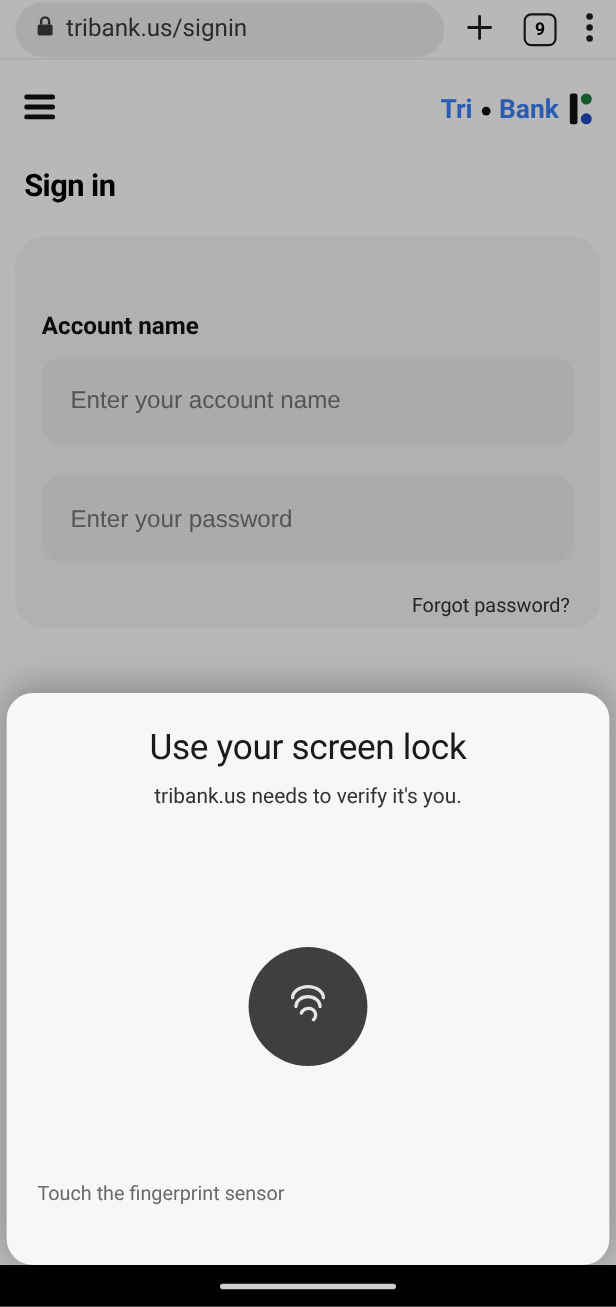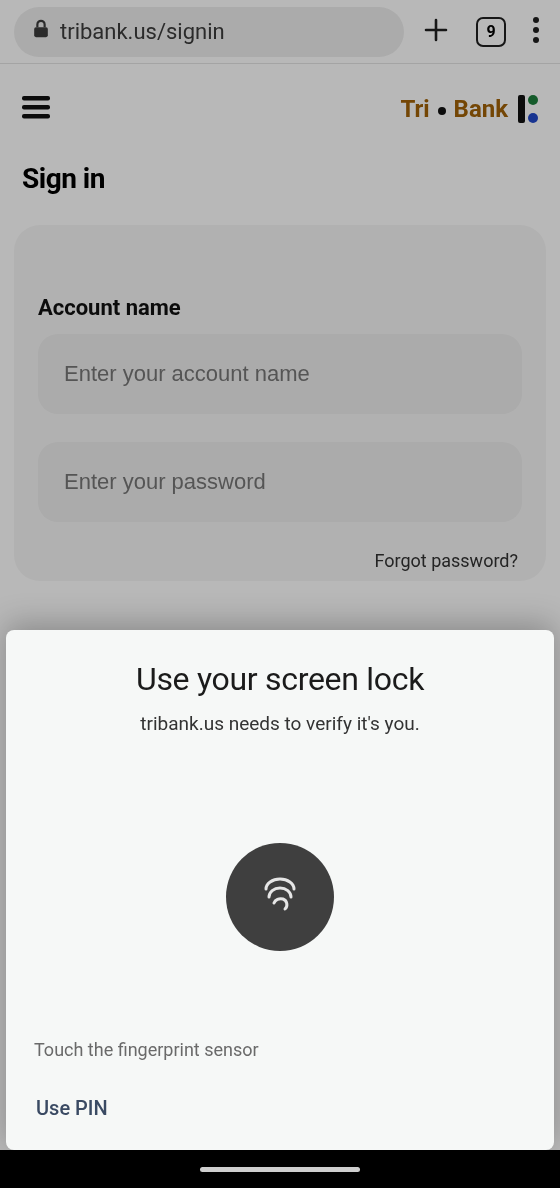--- a/index.html
+++ b/index.html
@@ -11,21 +11,21 @@
       overflow: hidden;
       position: relative;
     }
 
     
     .browser-bar {
       display: flex;
       align-items: center;
       padding: 10px 14px;
       gap: 12px;
-      height: 64px;
+      height: 54px;
       border-bottom: 1px solid #e4e4e4;
     }
     .url-pill {
       flex: 1;
       background: #eeeeee;
       border-radius: 26px;
       height: 50px;
       display: flex;
       align-items: center;
       padding: 0 18px;
@@ -61,21 +61,21 @@
       justify-content: space-between;
       padding: 30px 22px 10px 22px;
     }
     .menu-icon { color: #111; }
     .brand {
       display: flex;
       align-items: center;
       gap: 10px;
       font-size: 24px;
       font-weight: 700;
-      color: #a16207;
+      color: #3b82f6;
     }
     .brand .dot {
       width: 8px;
       height: 8px;
       background: #111;
       border-radius: 50%;
       display: inline-block;
       margin: 0 2px;
       vertical-align: middle;
     }
@@ -151,21 +151,21 @@
       z-index: 10;
     }
 
     
     .bottom-sheet {
       position: absolute;
       left: 6px;
       right: 6px;
       bottom: 38px;
       background: #f6f8f7;
-      border-radius: 8px;
+      border-radius: 24px;
       z-index: 20;
       padding: 28px 28px 24px 28px;
       box-shadow: 0 -6px 30px rgba(0,0,0,0.25);
       height: 520px;
       display: flex;
       flex-direction: column;
     }
     .sheet-title {
       text-align: center;
       font-size: 32px;
@@ -306,18 +306,17 @@
       <span>
         <svg width="52" height="52" viewBox="0 0 52 52" fill="none">
           <path d="M12 20 a14 10 0 0 1 28 0" stroke="#e6e6e6" stroke-width="3" stroke-linecap="round"></path>
           <path d="M15 28 a11 9 0 0 1 22 0" stroke="#e6e6e6" stroke-width="3" stroke-linecap="round"></path>
           <path d="M20 34 a7 6 0 0 1 9 -4 a6 6 0 0 1 2 10" stroke="#e6e6e6" stroke-width="3" stroke-linecap="round" fill="none"></path>
         </svg>
       </span>
     </div>
   </div>
   <div class="fingerprint-hint">Touch the fingerprint sensor</div>
-  <div class="use-pin">Use PIN</div>
 </div>
 
 <div class="nav-bar">
   <div class="nav-handle"></div>
 </div>
 
 </body></html>

